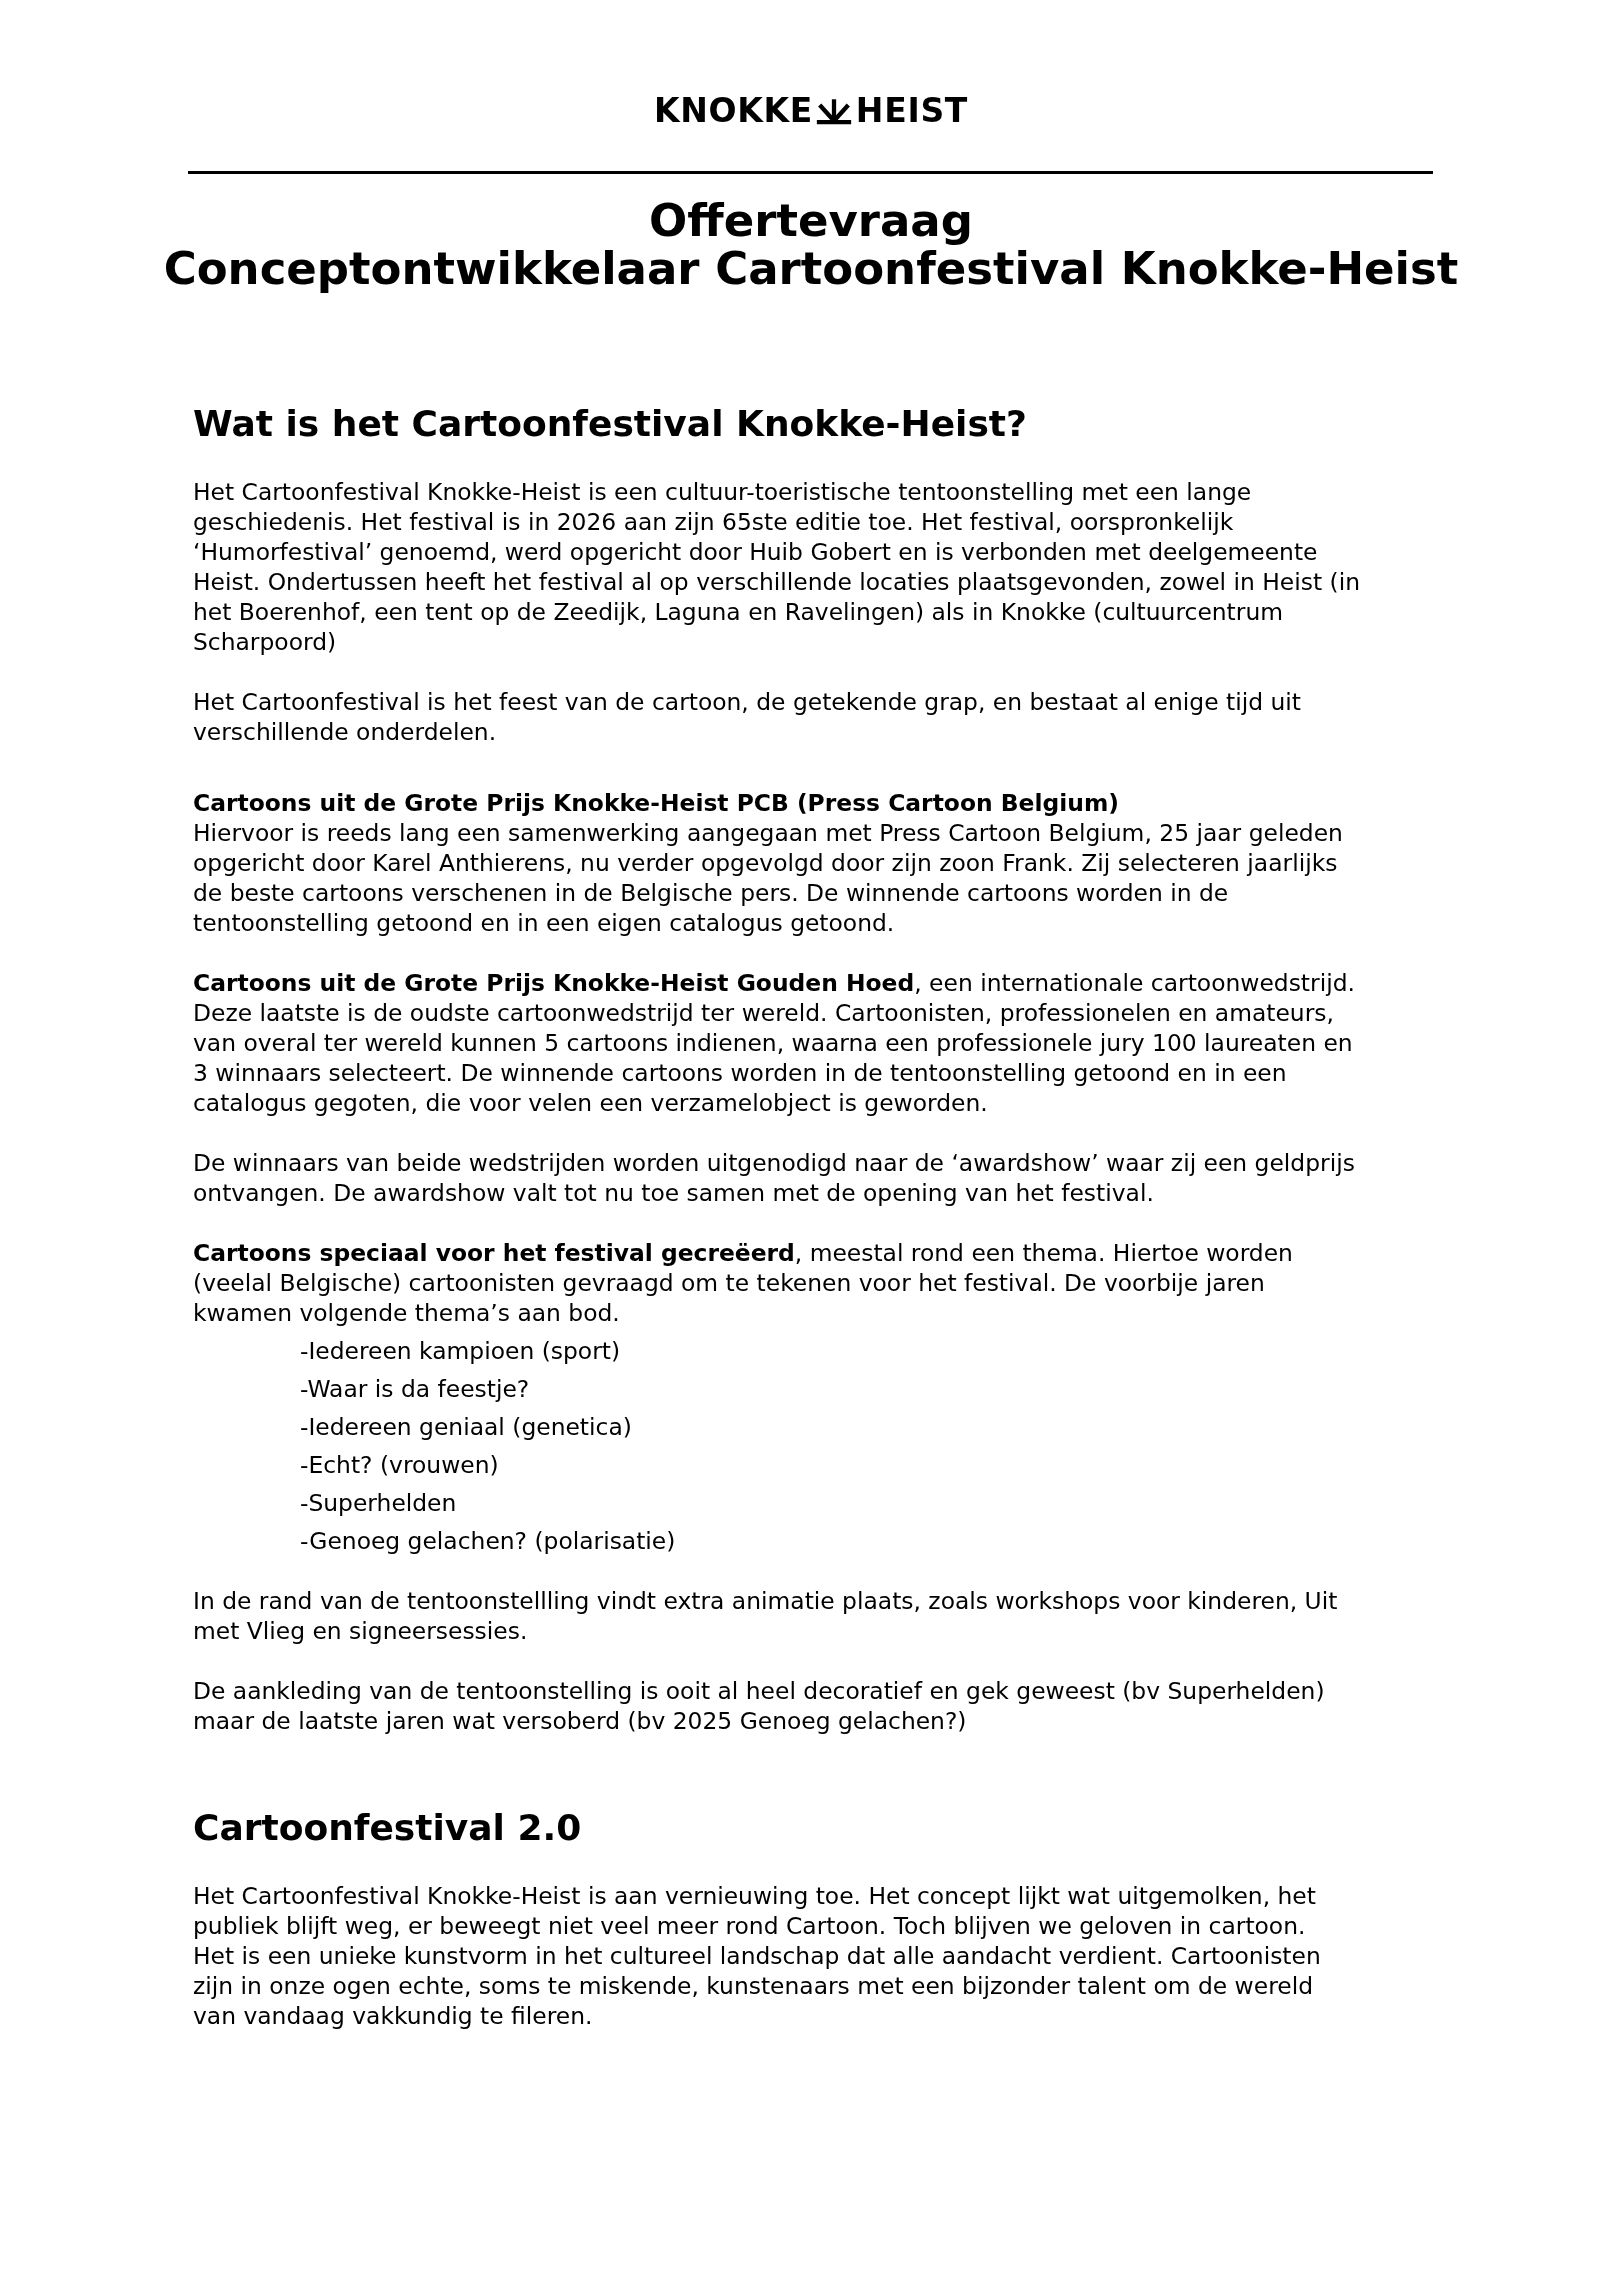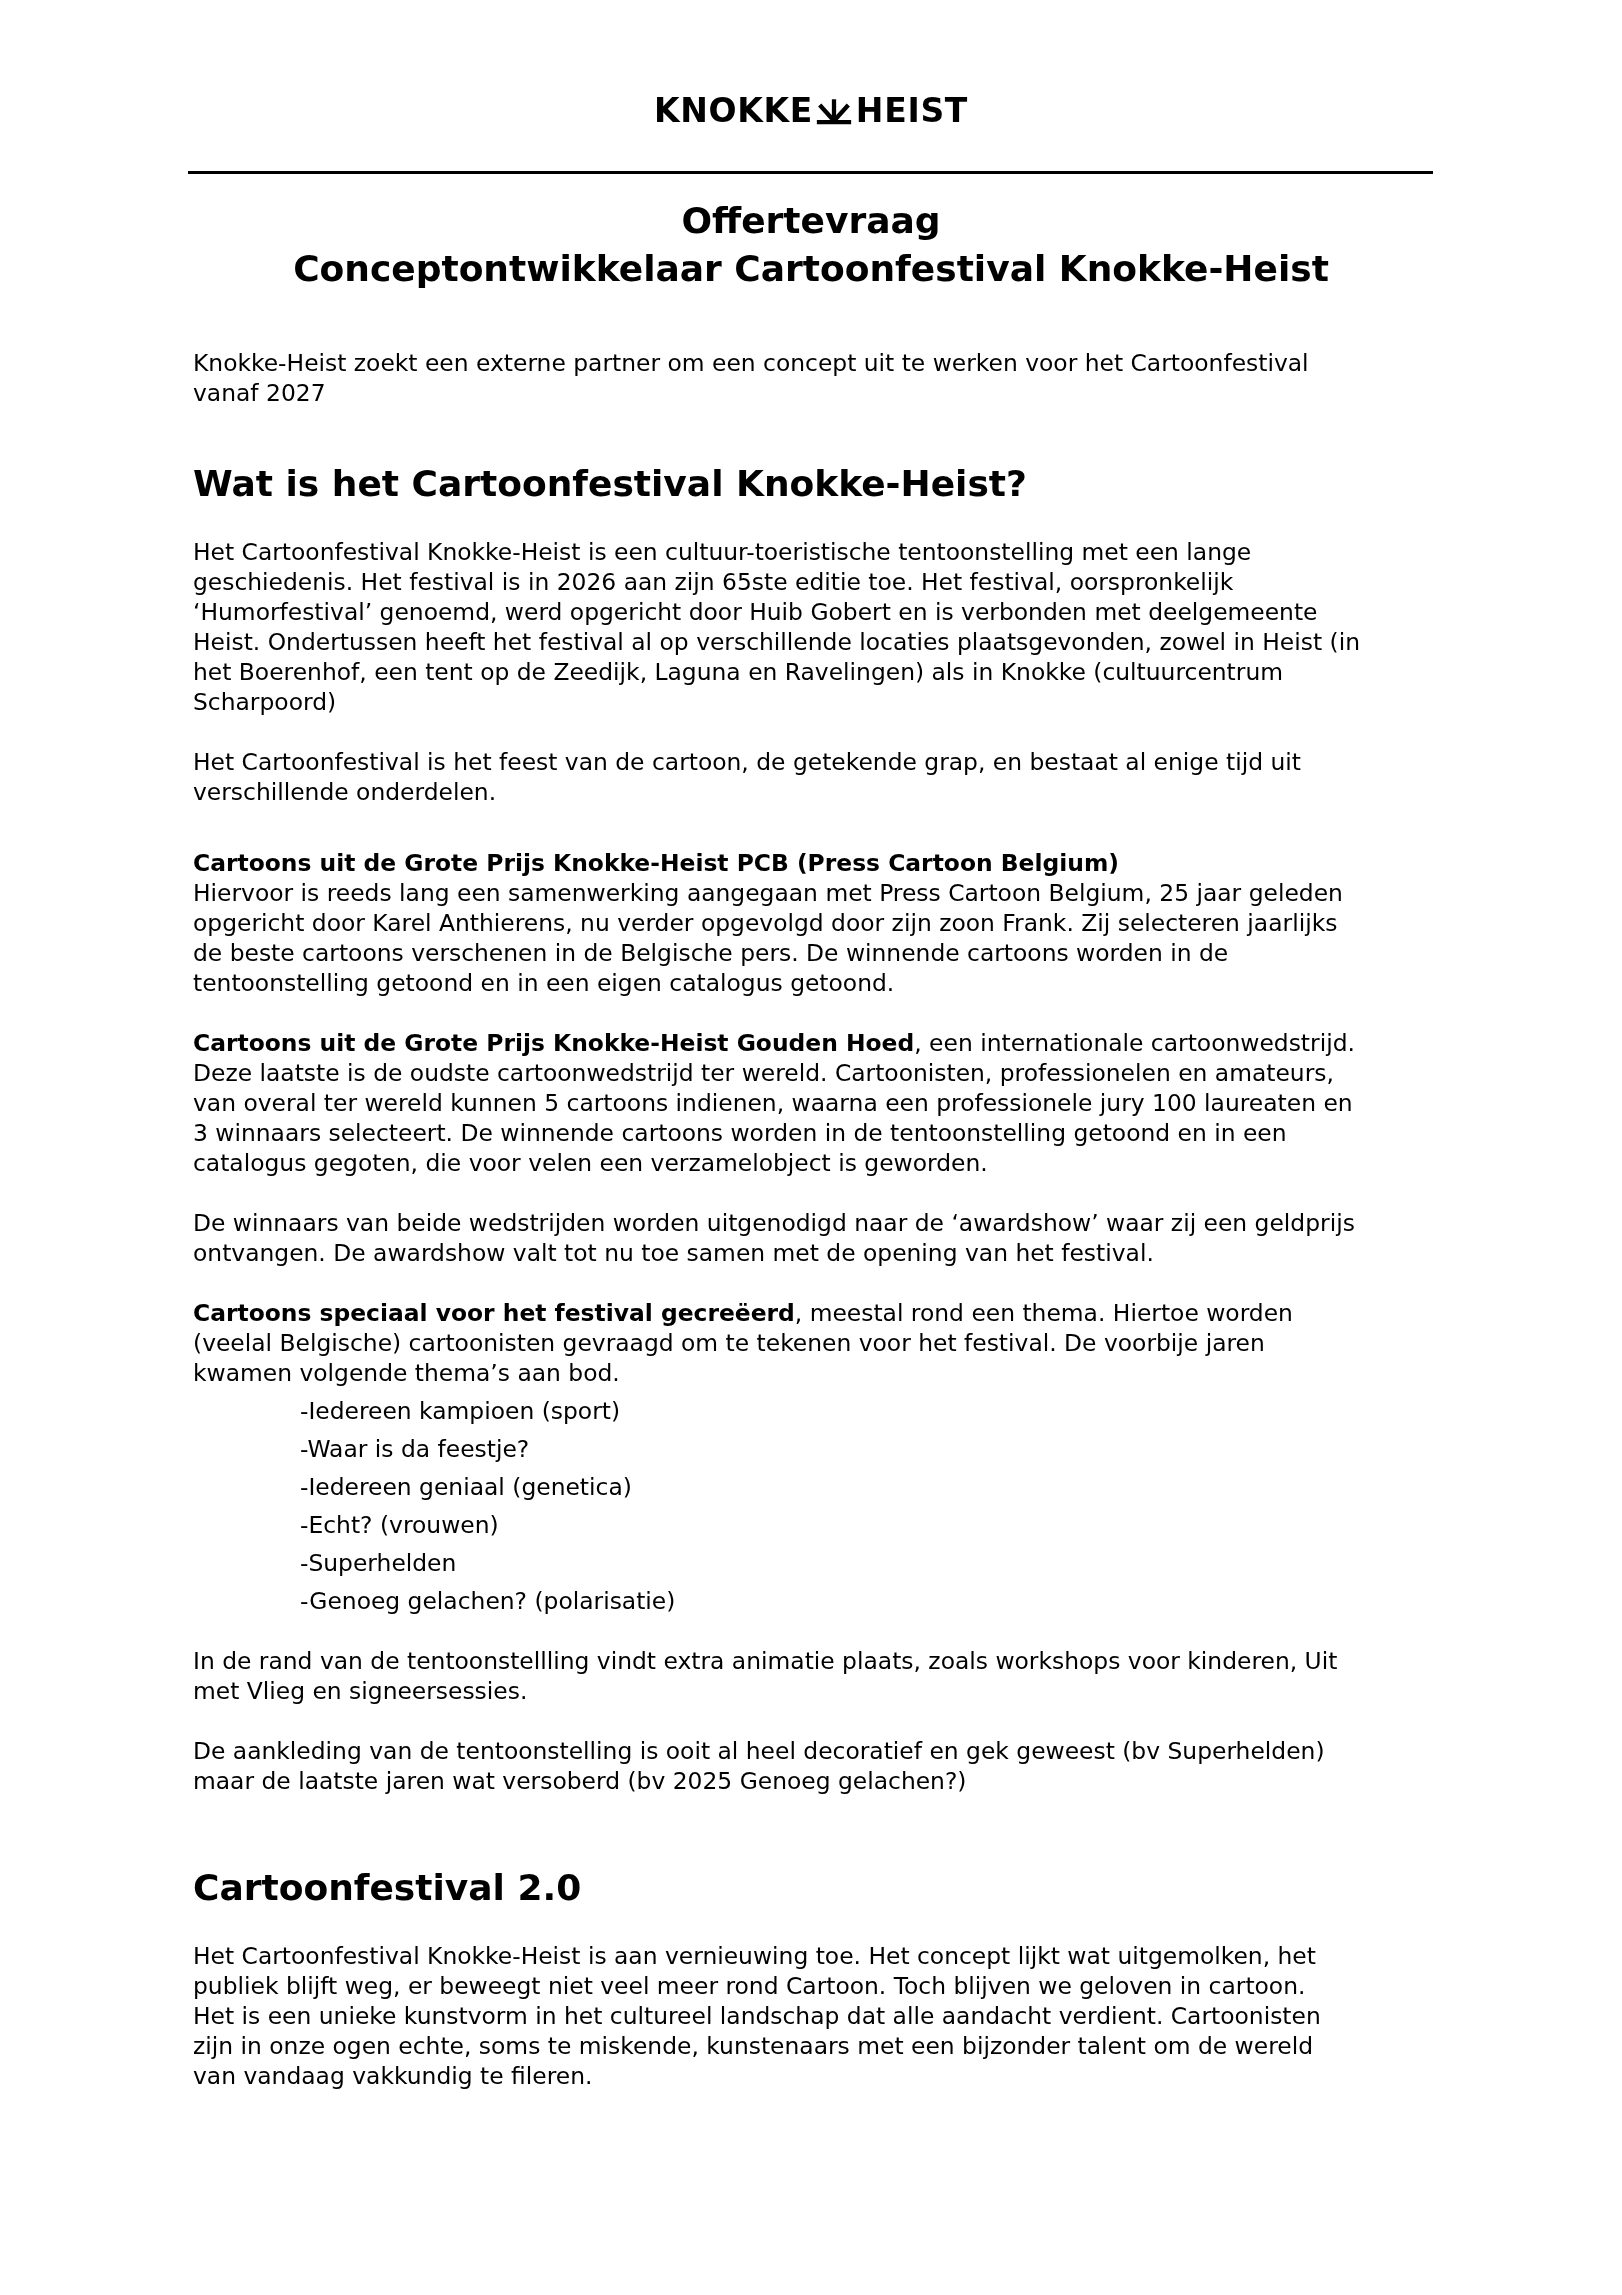--- a/index.html
+++ b/index.html
@@ -52,21 +52,21 @@
       background: #000000;
     }
     
     .title {
       position: absolute;
       left: 0;
       width: 1622px;
       top: 197px;
       text-align: center;
       font-weight: bold;
-      font-size: 36px;
+      font-size: 45px;
       line-height: 48px;
       white-space: nowrap;
     }
     .content {
       position: absolute;
       left: 193px;
       top: 348px;
       width: 1263px;
       font-size: 23.4px;
       line-height: 30px;
@@ -112,24 +112,20 @@
 
   <div class="rule"></div>
 
   <div class="title">
     <div>Offertevraag</div>
     <div>Conceptontwikkelaar Cartoonfestival Knokke-Heist</div>
   </div>
 
   <div class="content">
 
-    <p class="intro">
-      <span class="nowrap-line">Knokke-Heist zoekt een externe partner om een concept uit te werken voor het Cartoonfestival</span>
-      <span class="nowrap-line">vanaf 2027</span>
-    </p>
 
     <h2 class="h2-first">Wat is het Cartoonfestival Knokke-Heist?</h2>
 
     <p>
       <span class="nowrap-line">Het Cartoonfestival Knokke-Heist is een cultuur-toeristische tentoonstelling met een lange</span>
       <span class="nowrap-line">geschiedenis. Het festival is in 2026 aan zijn 65ste editie toe.  Het festival, oorspronkelijk</span>
       <span class="nowrap-line">‘Humorfestival’ genoemd, werd opgericht door Huib Gobert en is verbonden met deelgemeente</span>
       <span class="nowrap-line">Heist.  Ondertussen heeft het festival al op verschillende locaties plaatsgevonden, zowel in Heist (in</span>
       <span class="nowrap-line">het Boerenhof, een tent op de Zeedijk, Laguna en Ravelingen) als in Knokke (cultuurcentrum</span>
       <span class="nowrap-line">Scharpoord)</span>

